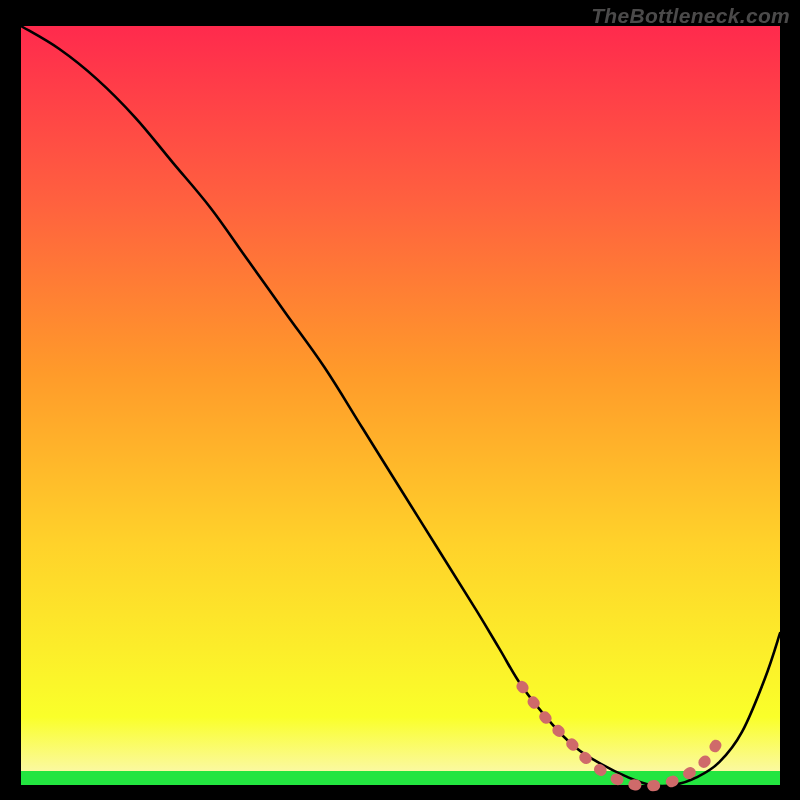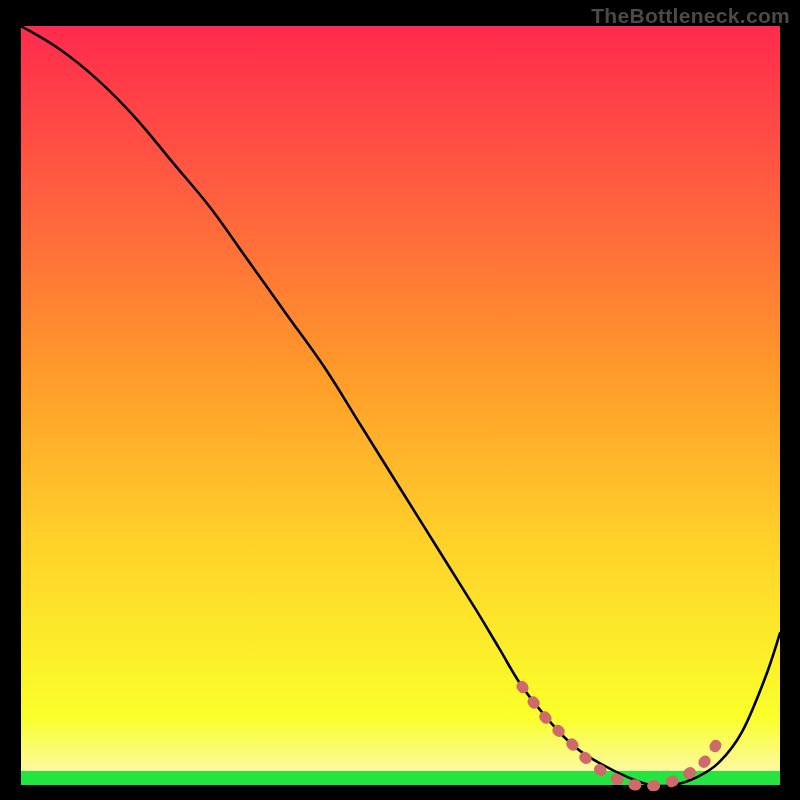--- a/index.html
+++ b/index.html
@@ -19,20 +19,21 @@
   }
   .watermark {
     position: absolute;
     top: 4px;
     right: 10px;
     color: #4b4a4a;
     font-size: 21px;
     font-weight: 600;
     letter-spacing: 0.3px;
     z-index: 20;
+    font-style: italic;
   }
   svg {
     position: absolute;
     left: 0;
     top: 0;
   }
 </style>
 </head>
 <body>
 

